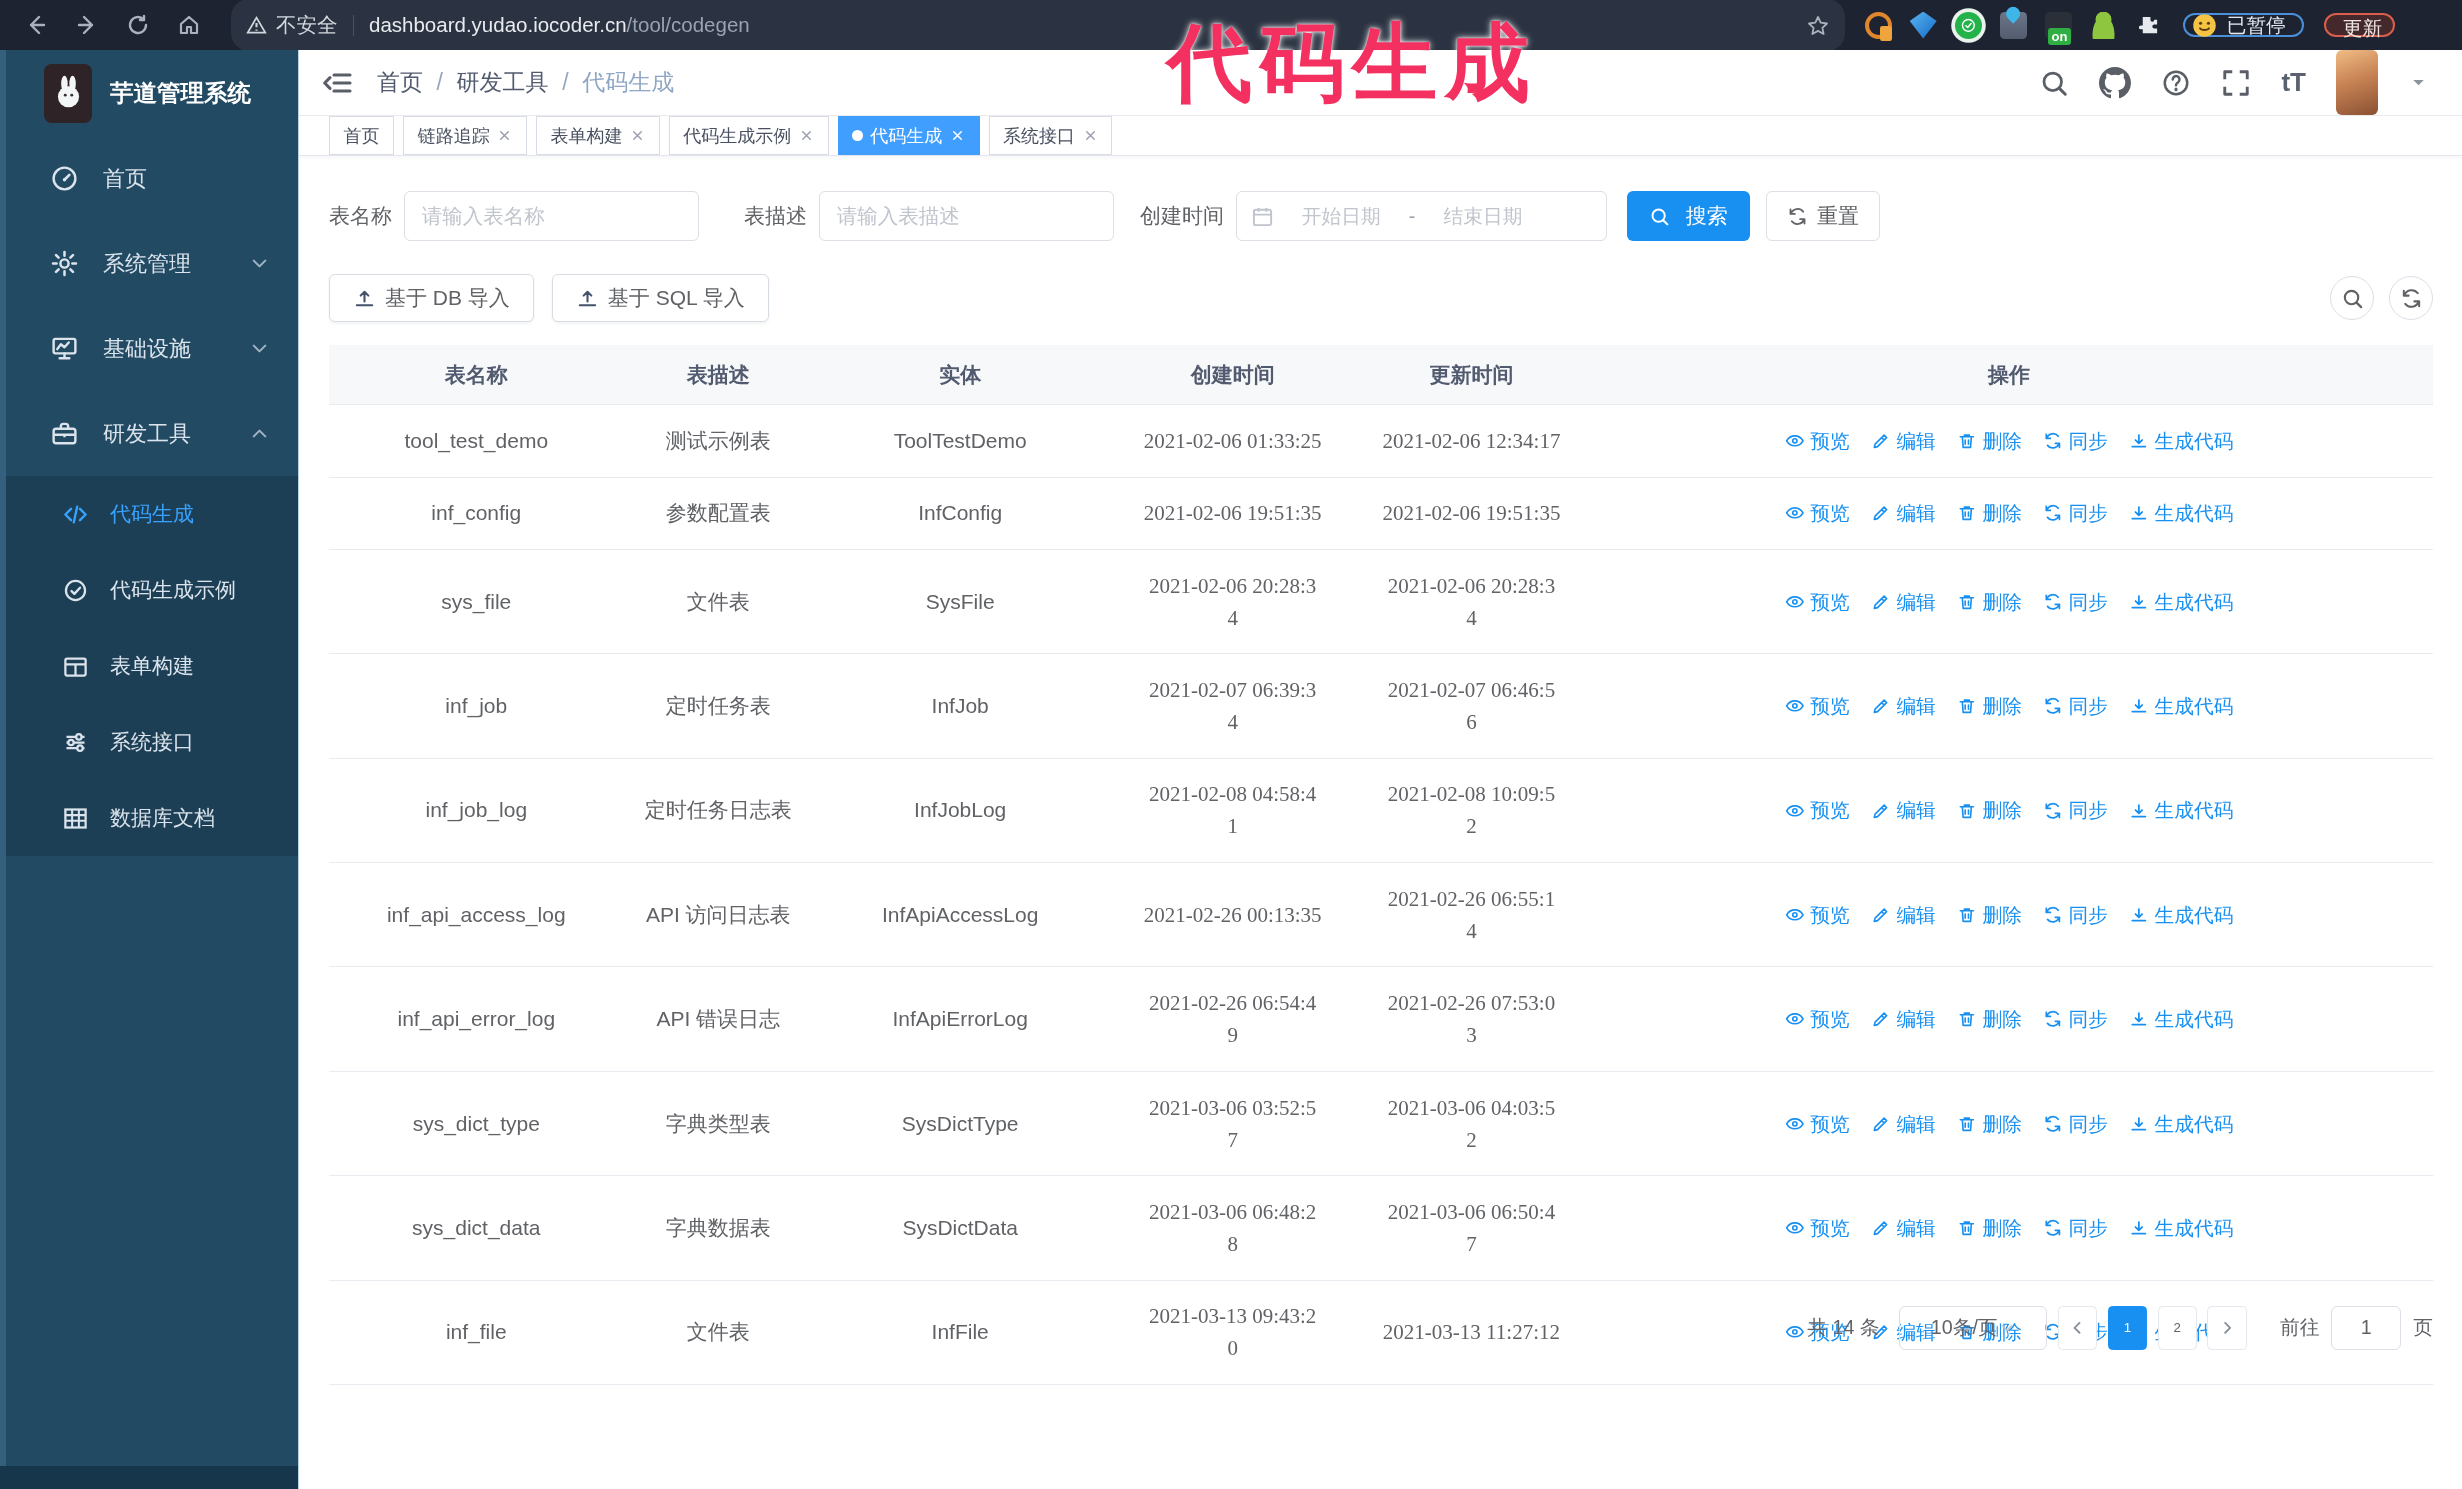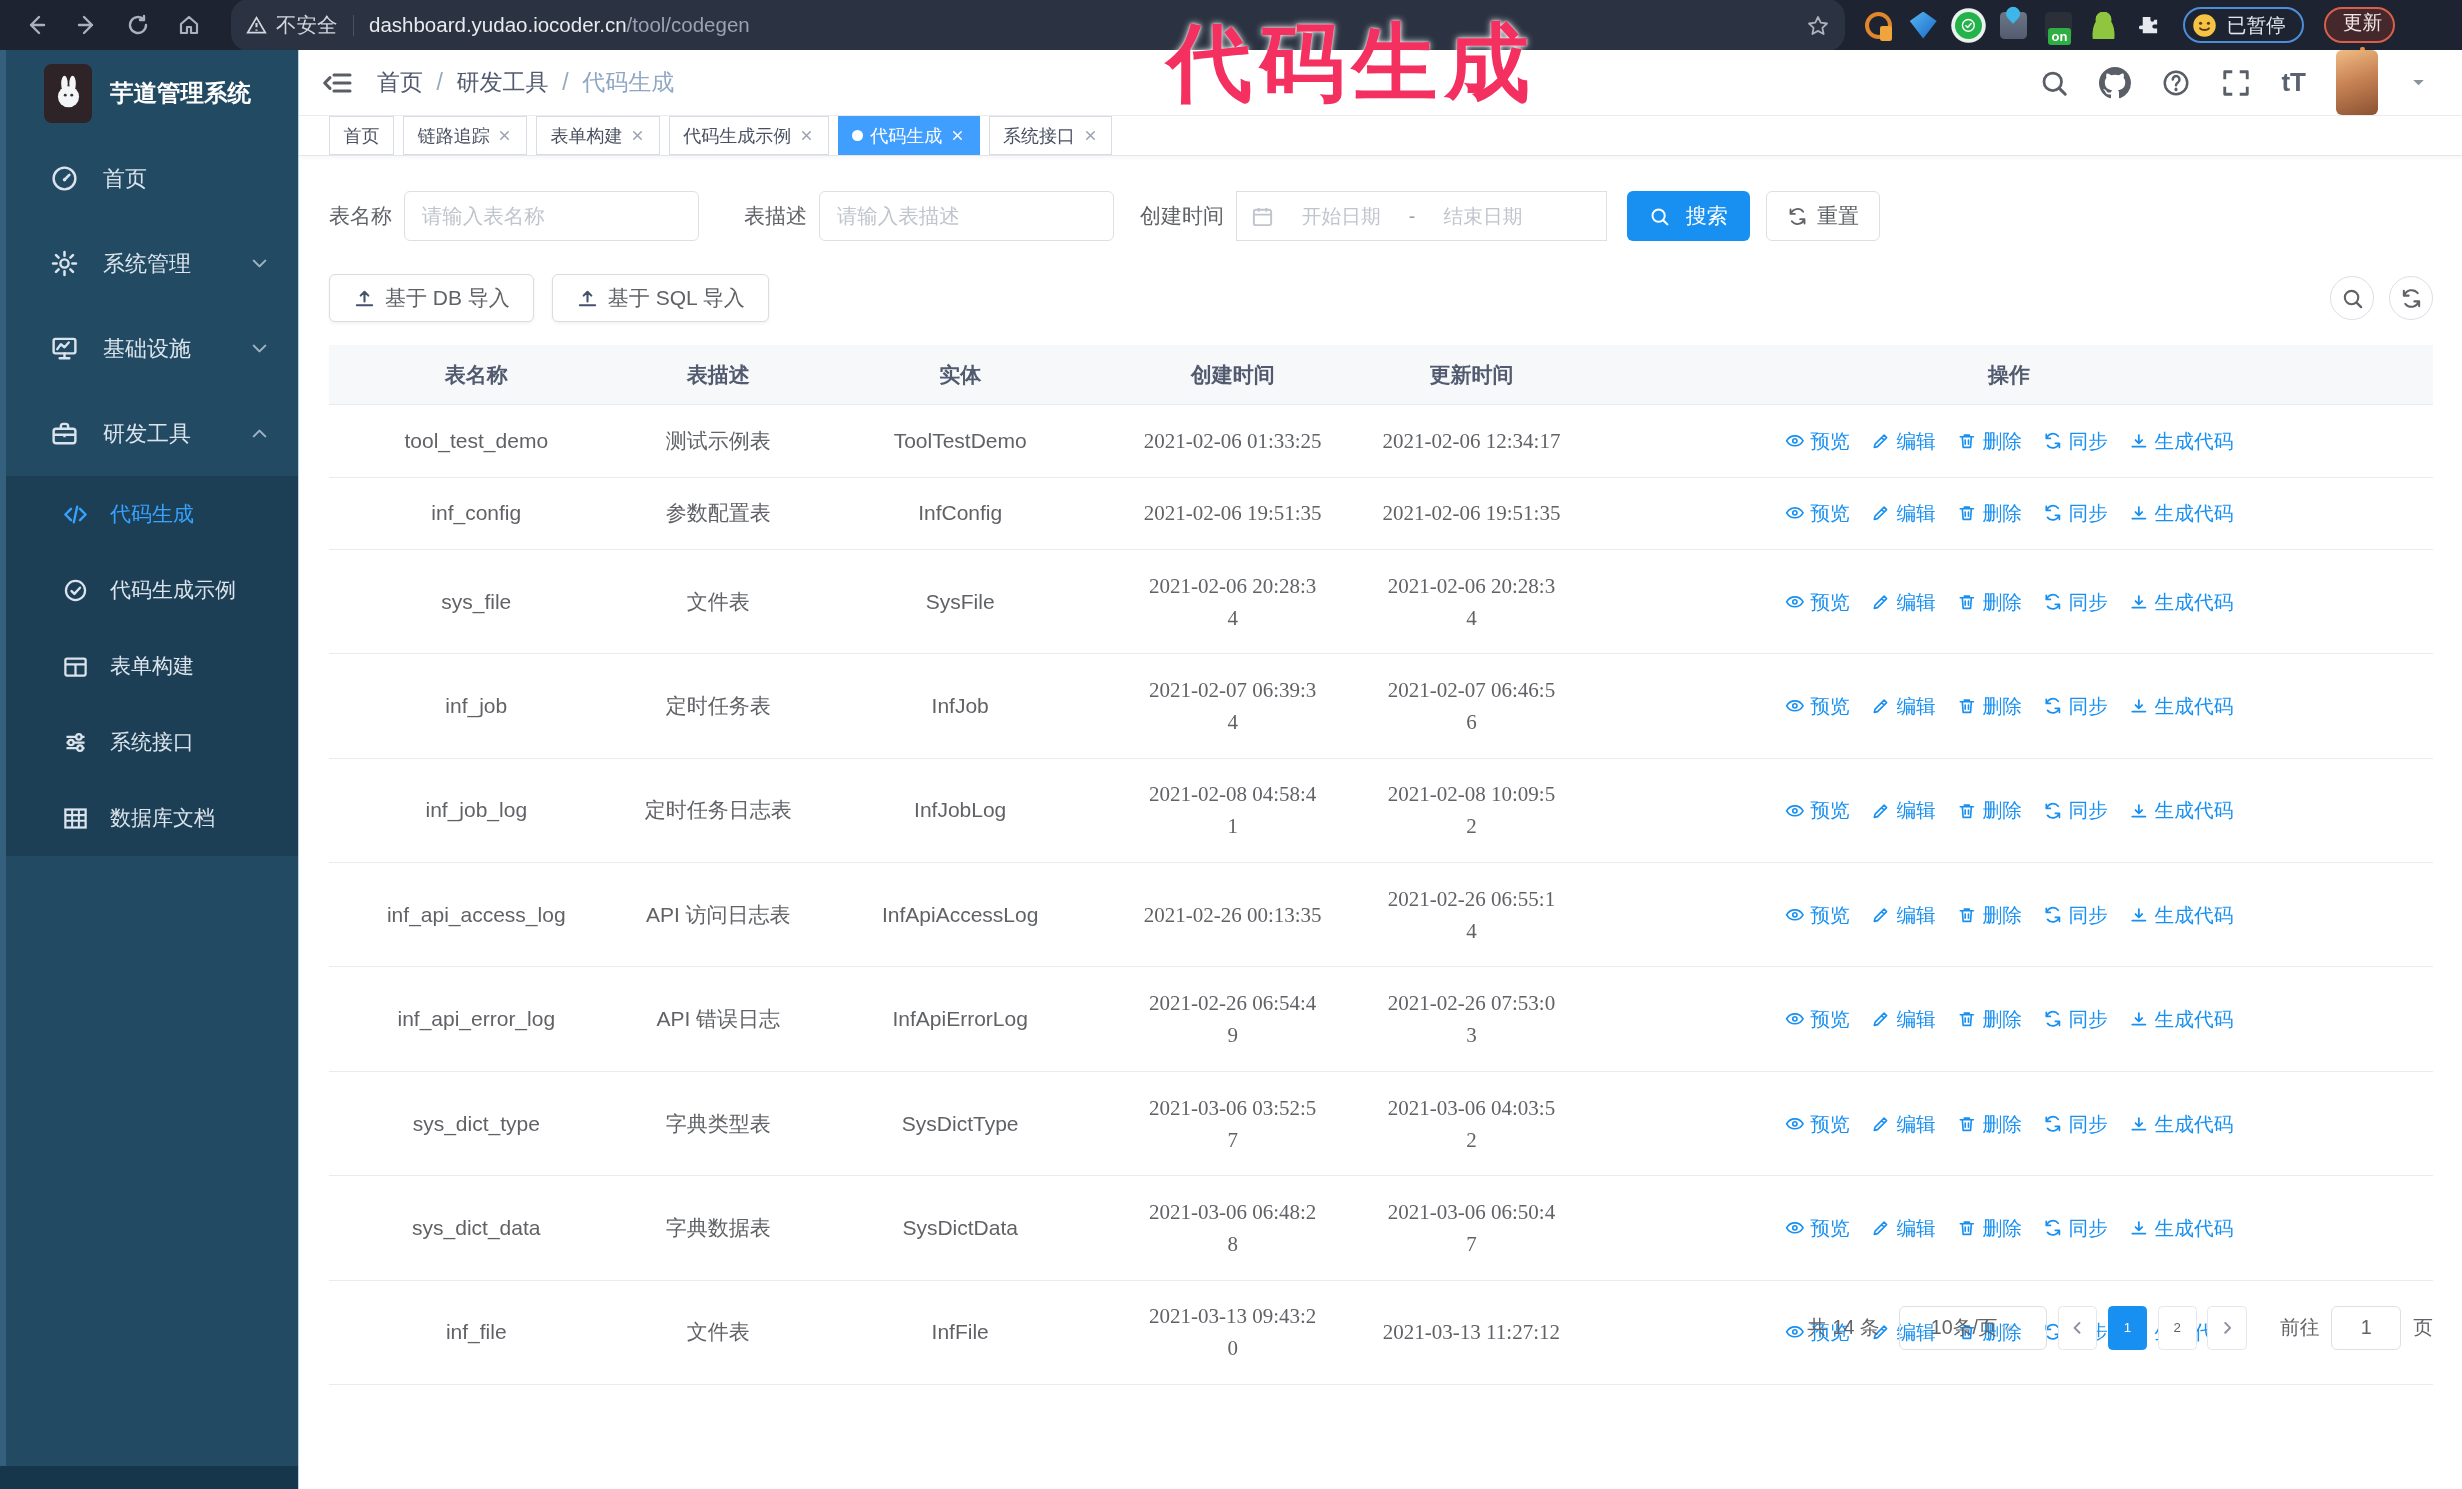--- a/index.html
+++ b/index.html
@@ -25,21 +25,21 @@
   .ext-ring { border:4.5px solid #e0862c; border-radius:50%; }
   .ext-ring::after { content:""; position:absolute; right:-4.5px; bottom:-6px; width:12px; height:15px; background:#f0a43c; border-radius:2.3px; }
   .ext-gem { background:linear-gradient(135deg,#58b6f0,#1668c8); clip-path:polygon(50% 0,100% 35%,50% 100%,0 35%); }
   .ext-check { background:#24b24a; border-radius:50%; box-shadow:0 0 0 3.8px #e9f2ec; display:flex; align-items:center; justify-content:center; color:#fff; }
   .ext-grid { background:linear-gradient(#6b7688,#525c6e); border-radius:4.5px; }
   .ext-grid::after { content:""; position:absolute; left:6.8px; top:-4.5px; width:13.6px; height:13.6px; background:#3fb6e8; border-radius:50% 50% 50% 0; transform:rotate(-45deg); }
   .ext-on { background:#2a2f38; border-radius:4.5px; }
   .ext-on::after { content:"on"; position:absolute; left:3px; bottom:-6px; background:#2fae44; color:#fff; font-size:13px; font-weight:bold; padding:0.8px 3.8px; border-radius:3px; }
   .ext-person { background:radial-gradient(circle at 50% 28%, #8ec63f 0 7.6px, transparent 8.3px), radial-gradient(ellipse at 50% 85%, #8ec63f 0 10.6px, transparent 11.4px); }
   .ext-puzzle { color:#e6e9ee; display:flex; align-items:center; justify-content:center; }
-  .pill { height:36px; border-radius:19.7px; display:flex; align-items:center; font-size:19.7px; }
+  .pill { height:24px; border-radius:19.7px; display:flex; align-items:center; font-size:19.7px; }
   .pill-paused { margin-left:21px; padding:0 16.7px 0 6px; border:2.3px solid #4b8fd8; color:#e3e7ee; gap:9px; }
   .pill-update { margin-left:19.7px; padding:0 10.6px 0 16.7px; border:2.3px solid #d95f4b; background:#45282c; color:#f0e6e4; gap:10.6px;flex-direction:column; }
   .kebab { display:flex; flex-direction:column; gap:3.8px; }
   .kebab i { width:4.5px; height:4.5px; border-radius:50%; background:#e98a3c; }
 
   
   .annotation { position:absolute; left:1167px; top:6px; z-index:50; font-size:85px; font-weight:bold;
     color:#f3305f; letter-spacing:7.6px; text-shadow:0 0 7.6px rgba(255,255,255,.95), 0 0 2.3px rgba(255,255,255,.9); }
 
   
@@ -81,21 +81,21 @@
   .tag .dot { width:10.6px; height:10.6px; border-radius:50%; background:#fff; }
 
   
   .content { flex:1; padding:35px 29px 0 30px; position:relative; }
   .filters { display:flex; align-items:center; }
   .f-label { font-size:21px; color:#606266; margin-right:12px; }
   .f-input { width:295px; height:50px; border:1.5px solid #dcdfe6; border-radius:6px; padding:0 16.7px; font-size:20.5px; color:#606266;
     font-family:"Liberation Sans","DejaVu Sans",sans-serif; }
   .f-input::placeholder, .range input::placeholder { color:#c0c4cc; }
   .gap60 { width:45px; } .gap34 { width:26px; }
-  .range { width:371px; height:50px; border:1.5px solid #dcdfe6; border-radius:0; display:flex; align-items:center; padding:0 13.6px; gap:10.6px; color:#c0c4cc; }
+  .range { width:371px; height:50px; border:1.5px solid #dcdfe6; border-radius:6px; display:flex; align-items:center; padding:0 13.6px; gap:10.6px; color:#c0c4cc; }
   .range input { border:none; outline:none; width:114px; font-size:19.7px; text-align:center; color:#606266; font-family:inherit; }
   .range .rsep { color:#9aa1ad; font-size:19.7px; }
   .btn { height:50px; border-radius:6px; font-size:21px; display:inline-flex; align-items:center; justify-content:center; gap:9px; cursor:pointer; border:1.5px solid transparent; }
   .btn-primary { background:#1890f2; color:#fff; padding:0 21px; margin-left:19.7px;gap:16px; }
   .btn-plain { background:#fff; color:#606266; border-color:#dcdfe6; padding:0 19.7px; margin-left:16.7px; }
   .toolbar-row { margin-top:33px; display:flex; align-items:center; }
   .btn-import { background:#fff; color:#606266; border-color:#d9dce3; padding:0 23px; height:48px; box-shadow:0 1.5px 3px rgba(90,100,120,.08); }
   .btn-import + .btn-import { margin-left:18px; }
   .btn-import .ic { color:#45526b; }
   .right-tools { margin-left:auto; display:flex; gap:15px; }

